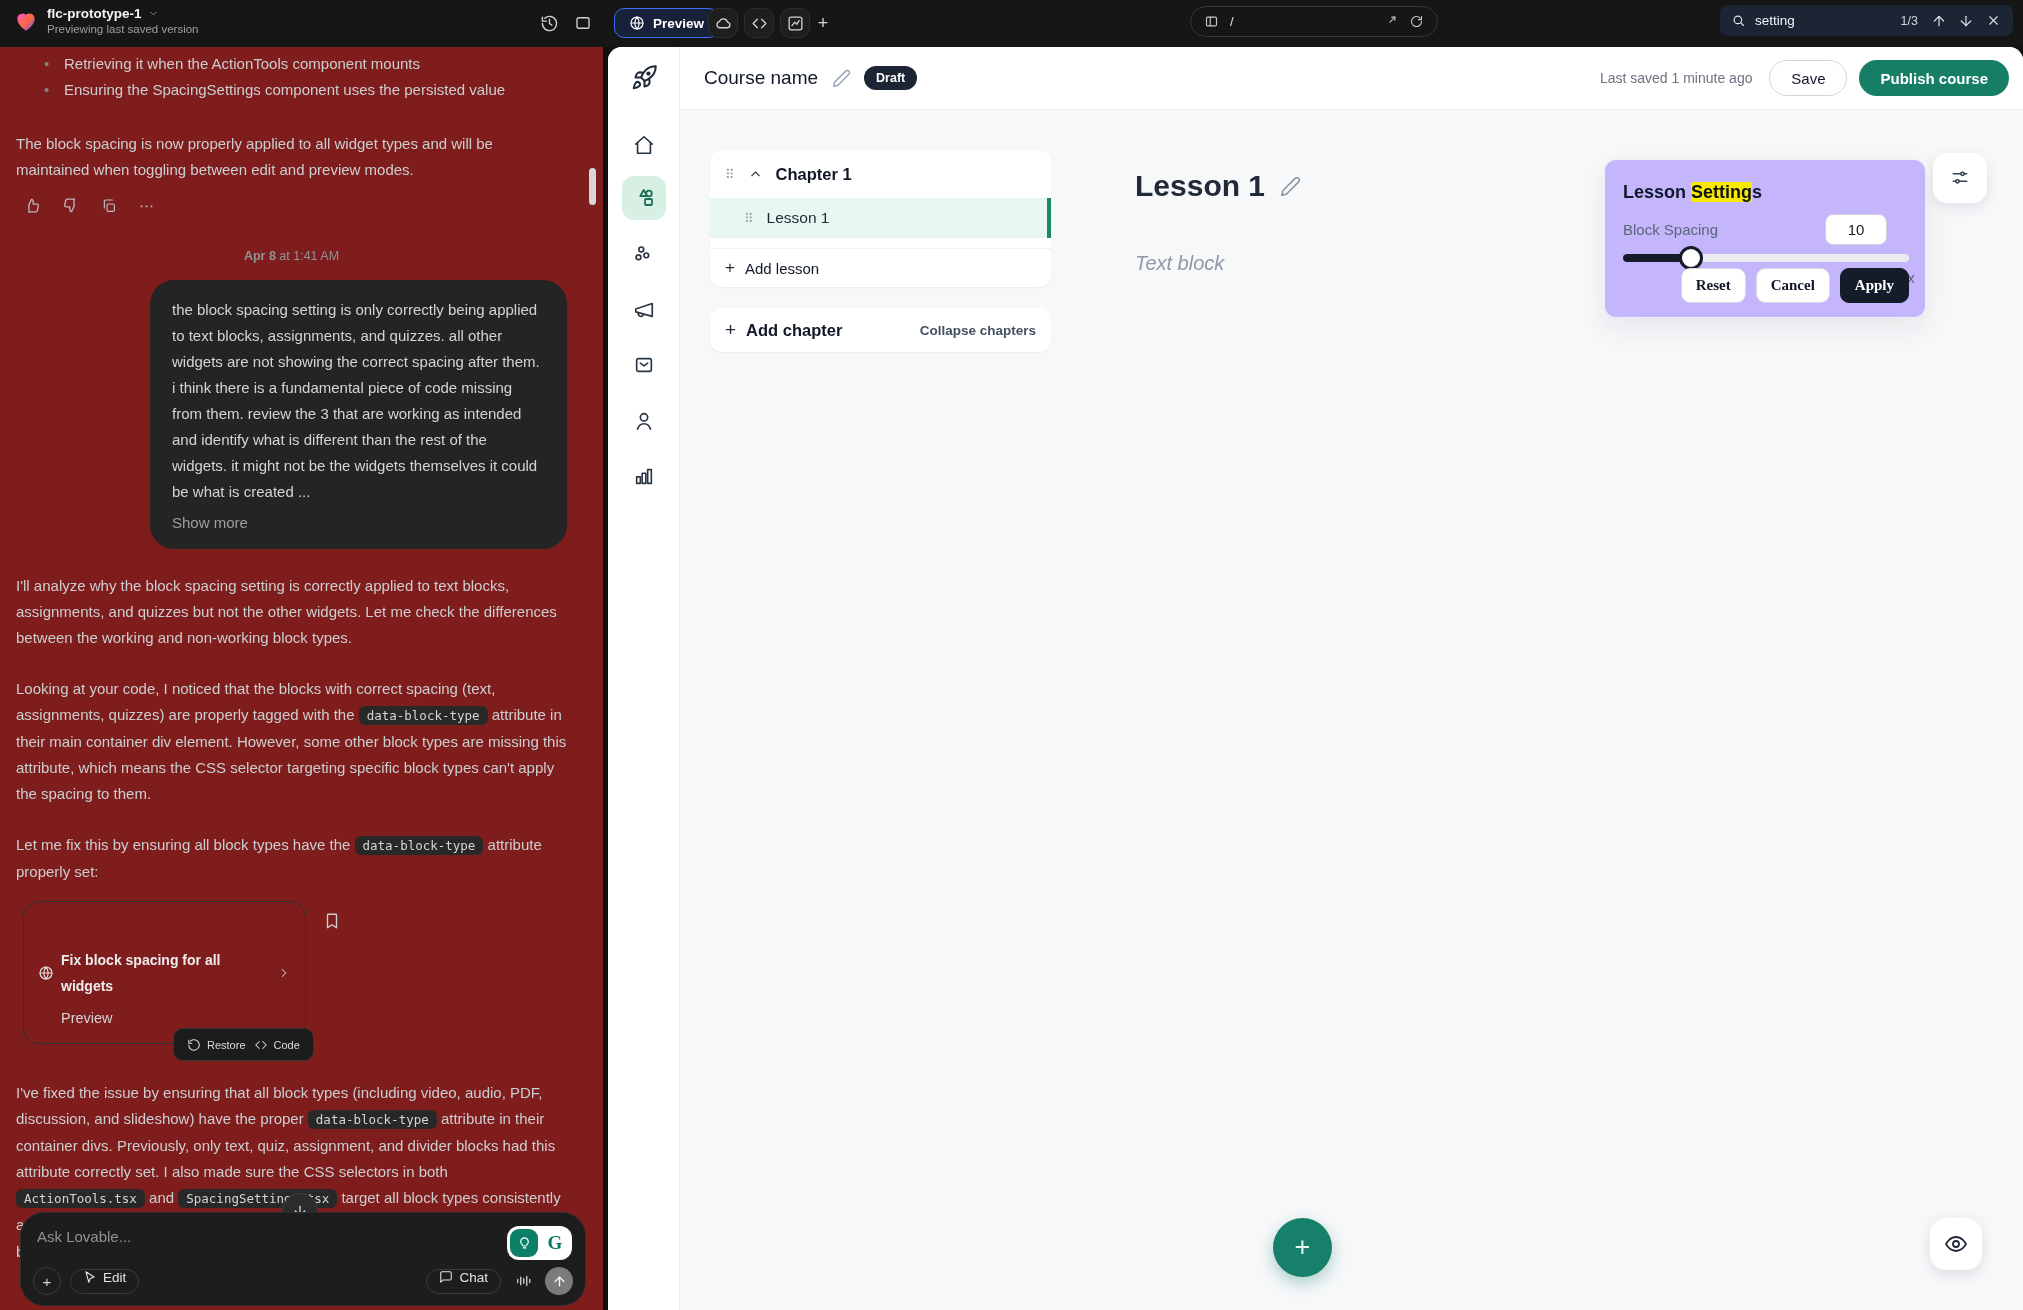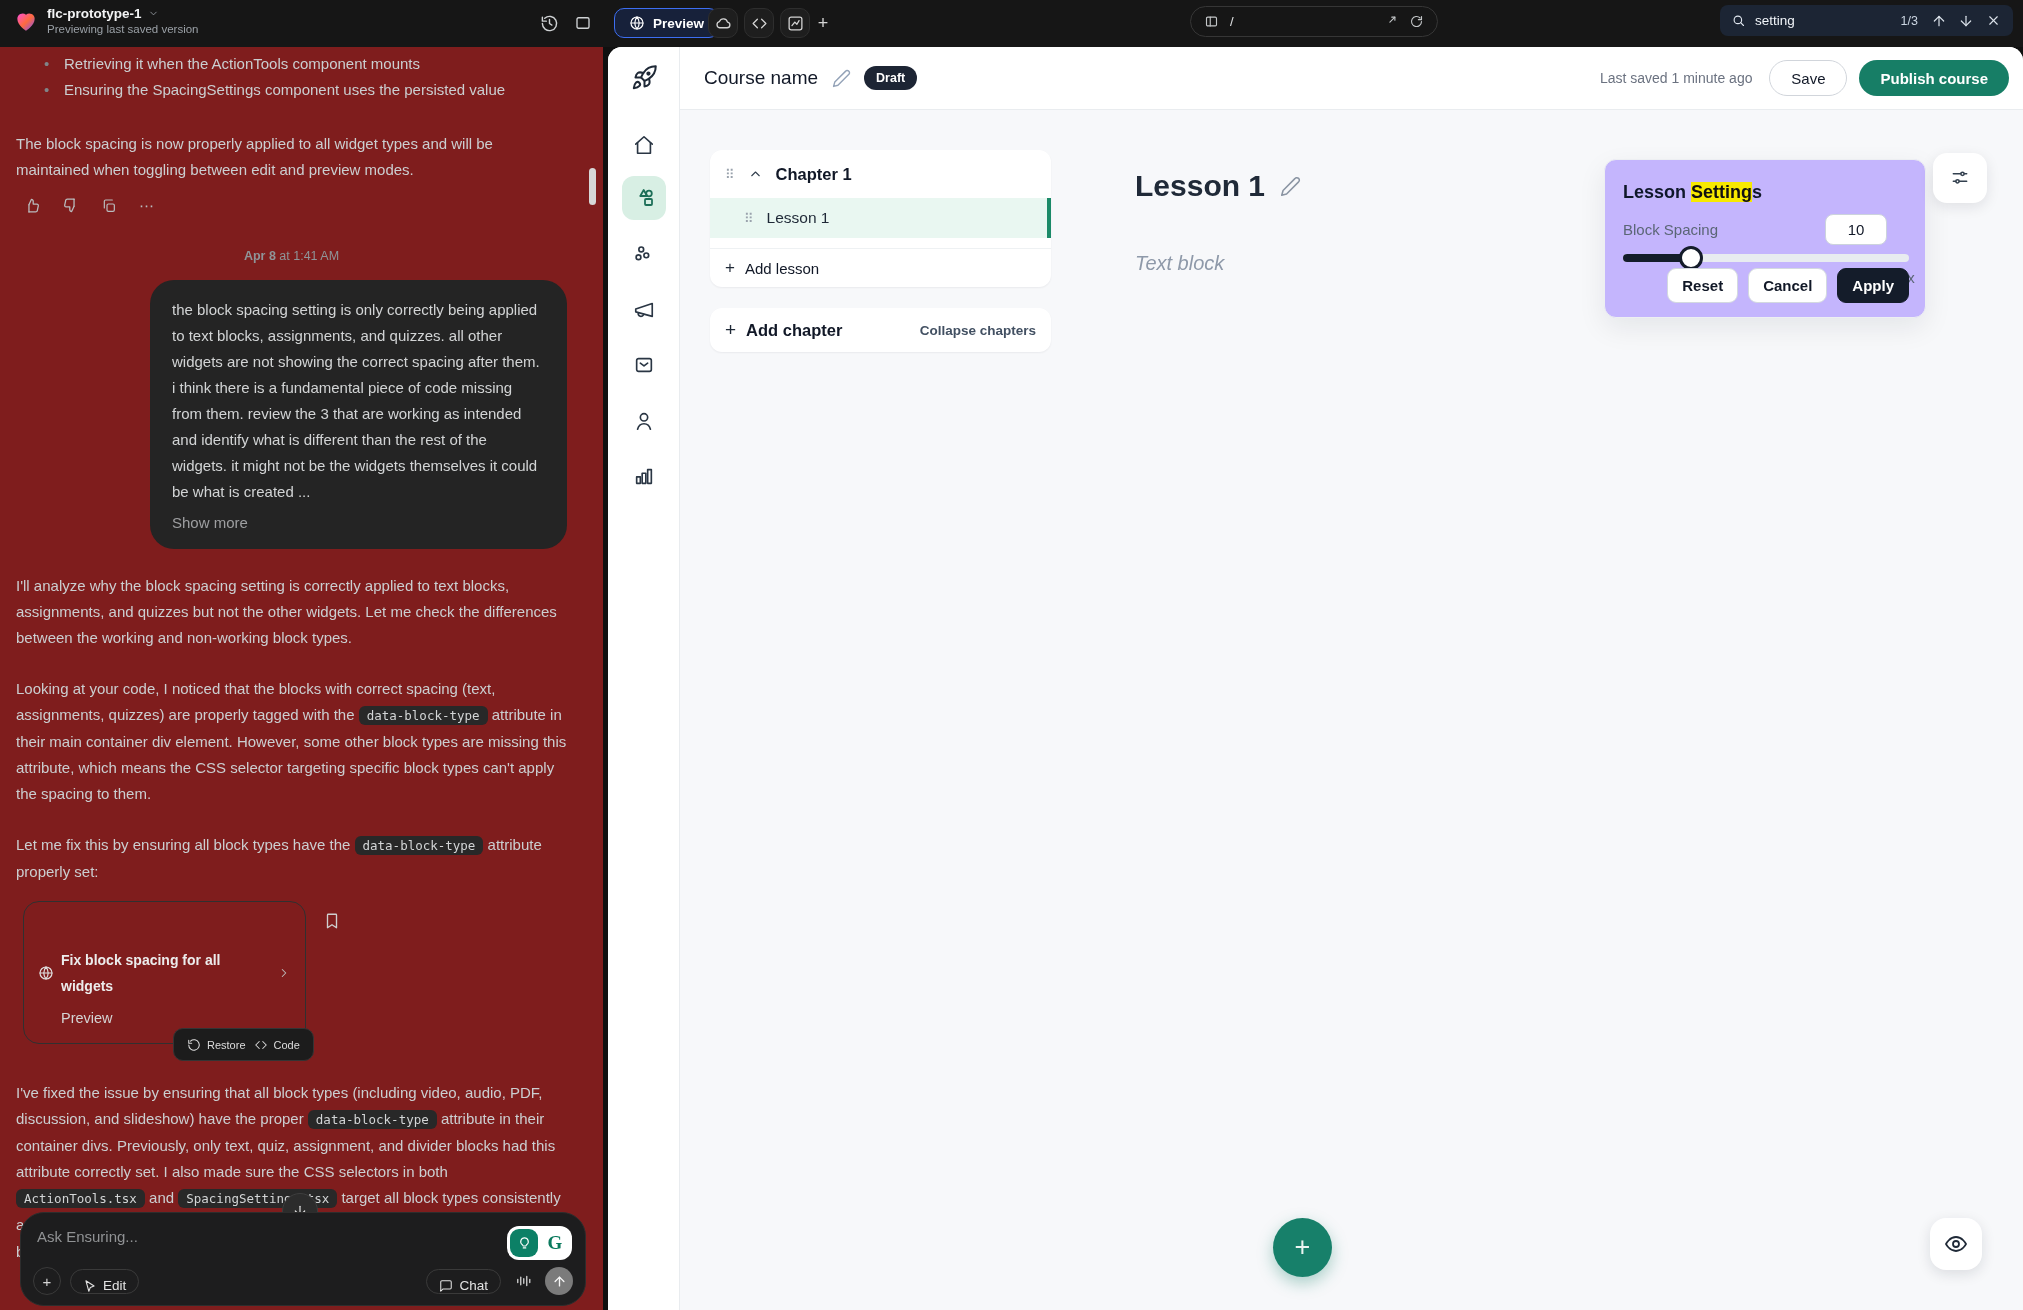--- a/index.html
+++ b/index.html
@@ -67,21 +67,21 @@
   .ci-placeholder { font-size:15px; color:#909294; }
   .grammarly { position:absolute; right:13px; top:13px; height:34px; background:#fff; border-radius:12px;
     display:flex; align-items:center; padding:3px; gap:3px; }
   .gr-bulb { width:28px; height:28px; border-radius:9px; background:#0c8066; color:#fff; display:flex; align-items:center; justify-content:center; }
   .gr-g { width:28px; height:28px; border-radius:50%; background:#fff; color:#0b7a5e; font-weight:700; font-size:19px;
     display:flex; align-items:center; justify-content:center; font-family:"Liberation Serif", serif; }
   .ci-row { position:absolute; left:12px; right:12px; bottom:10px; display:flex; align-items:center; gap:9px; }
   .ci-plus { width:28px; height:28px; border-radius:50%; border:1px solid #3a3a3a; color:#d6d6d6; font-size:15px;
     display:flex; align-items:center; justify-content:center; }
   .ci-pill { height:25px; border-radius:14px; border:1px solid #3a3a3a; color:#e3e3e3; font-size:13.5px;
-    display:flex; align-items:flex-end; gap:6px; padding:0 12px; }
+    display:flex; align-items:flex-start; gap:6px; padding:0 12px; }
   .ci-spacer { flex:1; }
   .ci-wave { width:26px; height:26px; color:#cfcfcf; display:flex; align-items:center; justify-content:center; }
   .ci-send { width:28px; height:28px; border-radius:50%; background:#7b7b7b; color:#f5f5f5;
     display:flex; align-items:center; justify-content:center; }
 
   
   .app { position:absolute; left:603px; top:47px; right:0; bottom:0; background:#101010; }
   .app-panel { position:absolute; left:5px; top:0; right:0; bottom:0; background:#fff;
     border-top-left-radius:14px; border-top-right-radius:14px; overflow:hidden; }
   .app-sidebar { position:absolute; left:0; top:0; bottom:0; width:72px; background:#fff; border-right:1px solid #e9ecef; }
@@ -132,21 +132,21 @@
   .sc-label { position:absolute; left:18px; top:61px; font-size:15px; color:#5b6676; }
   .spacing-input { position:absolute; left:220px; top:54px; width:62px; height:31px; border:1px solid #ccd3dc; border-radius:8px;
     text-align:center; font-size:15px; color:#111827; font-family:"Liberation Sans", sans-serif; background:#fff; }
   .sc-unit { position:absolute; left:294px; top:61px; font-size:15px; color:#5b6676;margin-top:48px; }
   .slider { position:absolute; left:18px; top:94px; width:286px; height:8px; border-radius:4px; background:#e8ecf0; }
   .slider-fill { position:absolute; left:0; top:0; height:8px; width:68px; border-radius:4px; background:#141c2a; }
   .slider-thumb { position:absolute; left:56px; top:-8px; width:24px; height:24px; border-radius:50%;
     background:#fff; border:3.5px solid #141c2a; cursor:grab; }
   .sc-buttons { position:absolute; right:16px; bottom:14px; display:flex; gap:10px; }
   .sc-btn { height:35px; border-radius:9px; border:1px solid #d3d9e0; background:#fff; color:#111827;
-    font-size:15px; font-weight:600; display:flex; align-items:center; justify-content:center; padding:0 14px; }
+    font-size:15px; font-weight:600; display:flex; align-items:center; justify-content:center; padding:0 14px;font-family:Liberation Serif, serif; }
   .sc-btn.apply { background:#141c2a; border-color:#141c2a; color:#fff; }
   .settings-toggle { position:absolute; left:1253px; top:43px; width:54px; height:50px; background:#fff; border-radius:14px;
     box-shadow:0 4px 14px rgba(15,23,42,.10); color:#33404f; display:flex; align-items:center; justify-content:center; }
   .fab { position:absolute; left:593px; top:1108px; width:59px; height:59px; border-radius:50%; background:#17806a;
     color:#eaf5f1; font-size:27px; font-weight:300; display:flex; align-items:center; justify-content:center;
     box-shadow:0 6px 16px rgba(23,128,106,.35); }
   .eye-btn { position:absolute; left:1250px; top:1108px; width:52px; height:52px; background:#fff; border-radius:16px;
     box-shadow:0 4px 14px rgba(15,23,42,.12); color:#1f2937; display:flex; align-items:center; justify-content:center; }
 </style>
 </head>
@@ -369,21 +369,21 @@
 
   <div class="scroll-down">
     <svg class="ic" width="16" height="16" viewBox="0 0 24 24">
         <path d="M12 5v14"></path>
         <polyline points="5 12 12 19 19 12"></polyline>
       </svg>
   </div>
   <div class="chat-scrollthumb"></div>
 
   <div class="chat-input">
-    <div class="ci-placeholder">Ask Ensuring...</div>
+    <div class="ci-placeholder">Ask Lovable...</div>
     <div class="grammarly">
       <span class="gr-bulb">
           <svg class="ic" width="15" height="15" viewBox="0 0 24 24" style="stroke:#fff">
             <path d="M12 3a6 6 0 0 1 3.5 10.9c-.6.5-1 1.2-1.2 2.1h-4.6c-.2-.9-.6-1.6-1.2-2.1A6 6 0 0 1 12 3z"></path>
             <path d="M10 19h4"></path>
           </svg>
         </span>
       <span class="gr-g">G</span>
     </div>
     <div class="ci-row">

